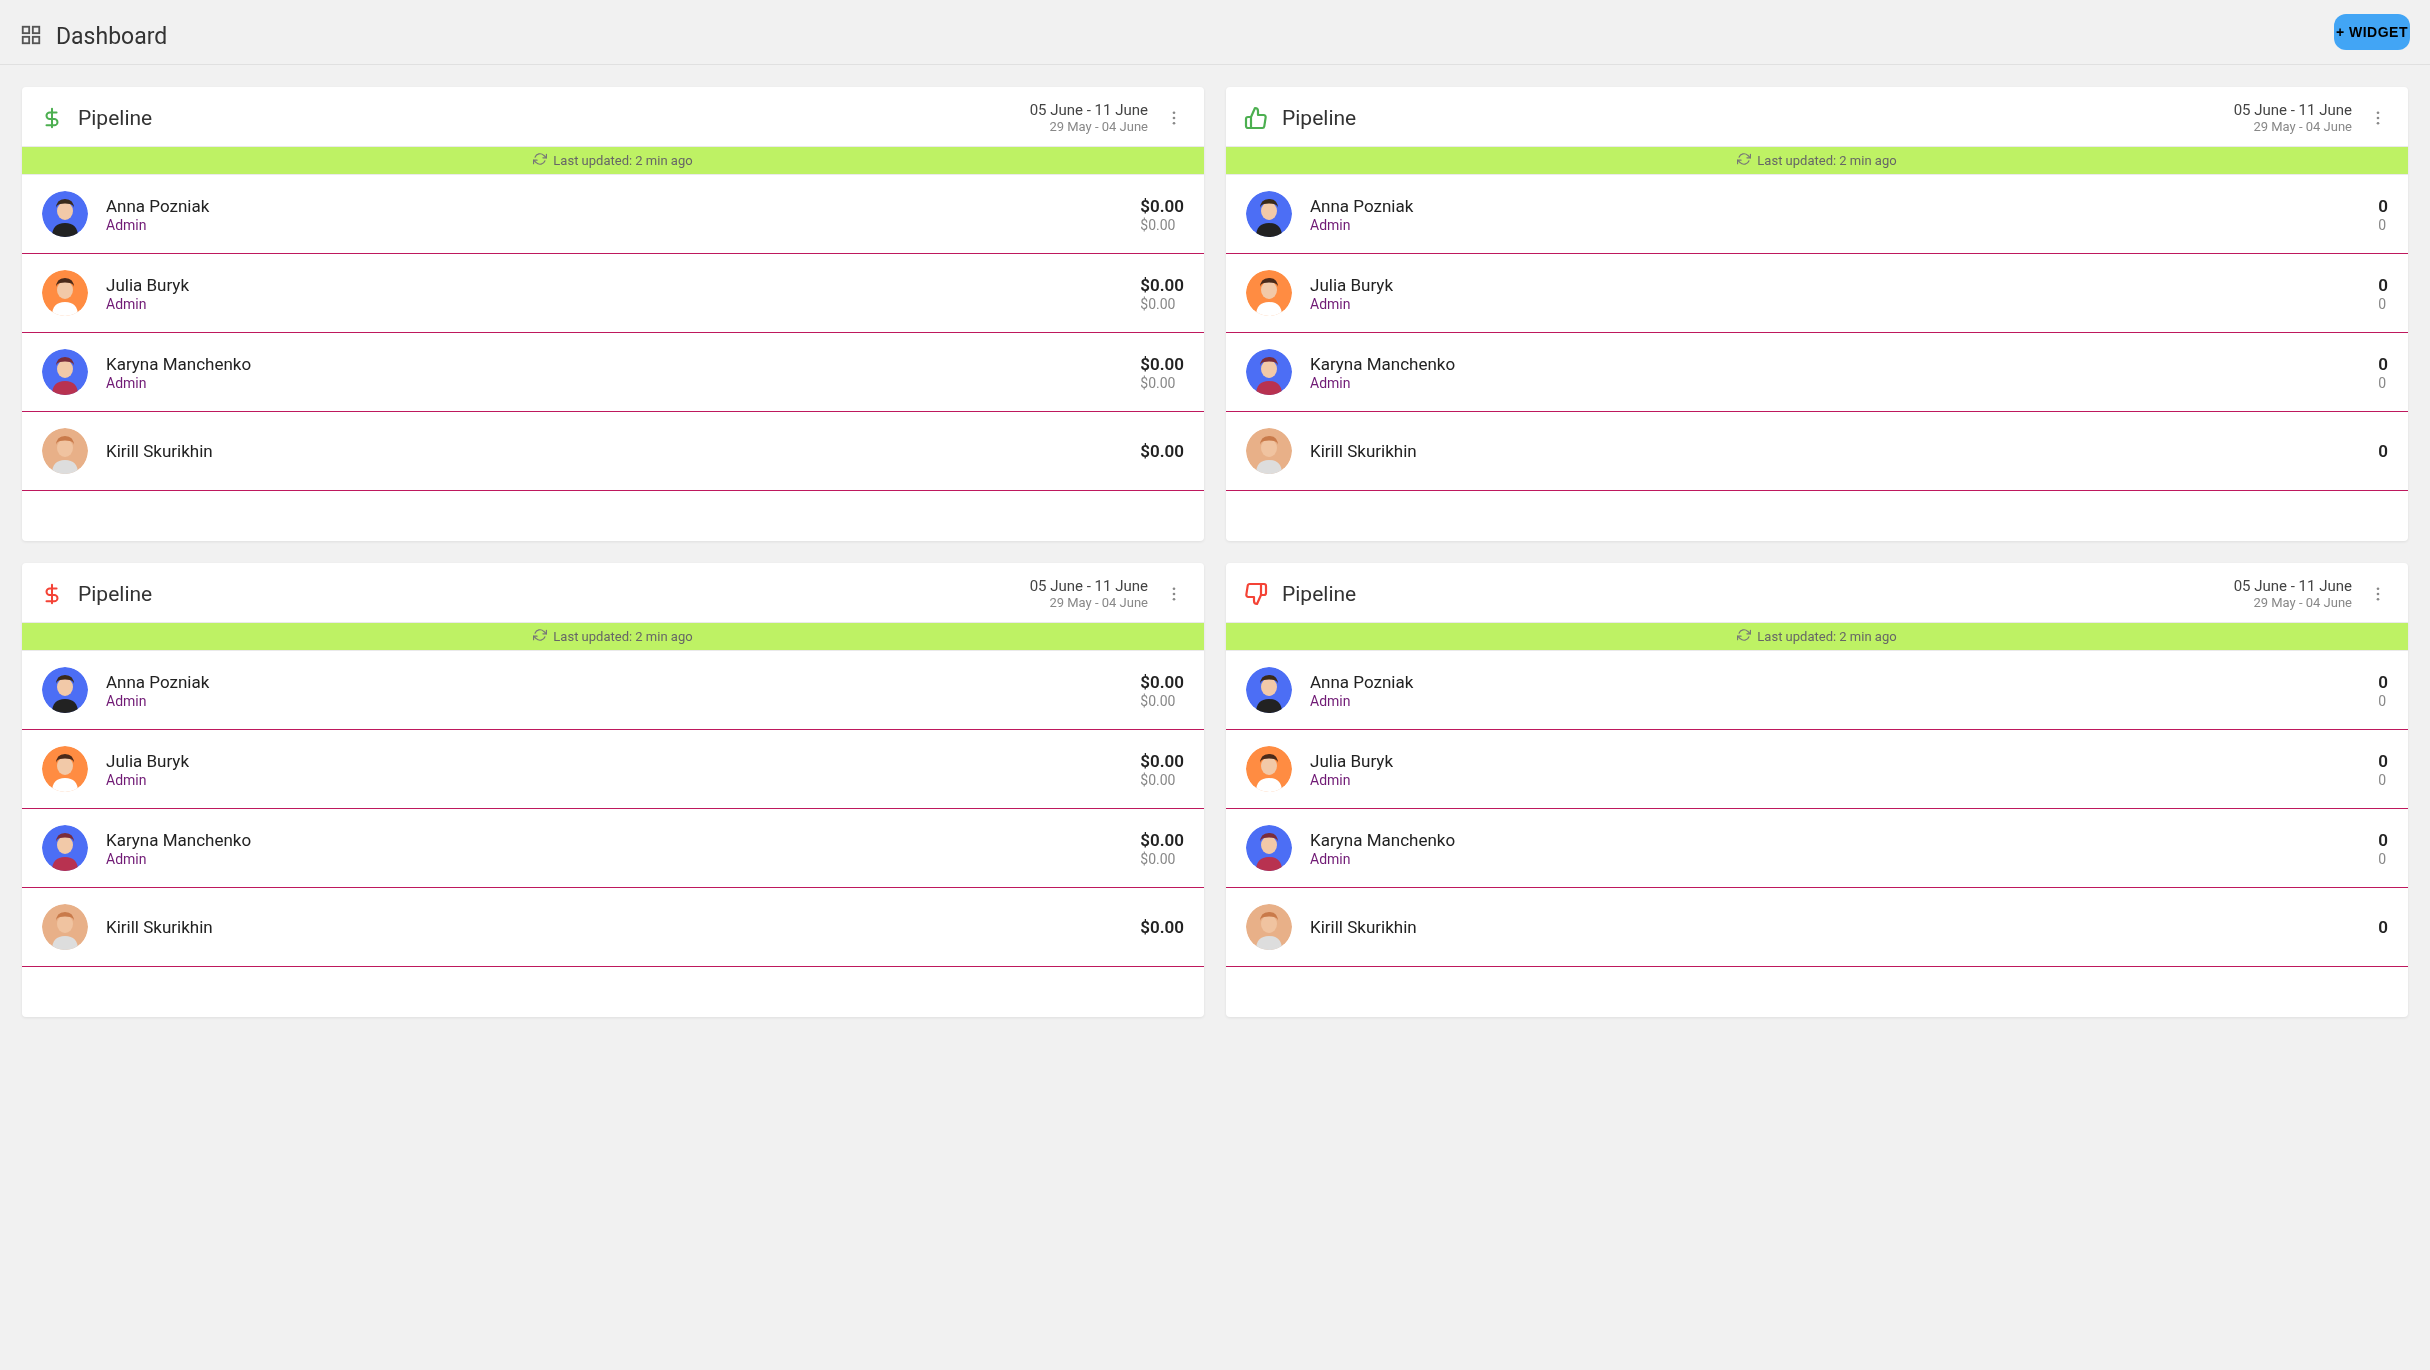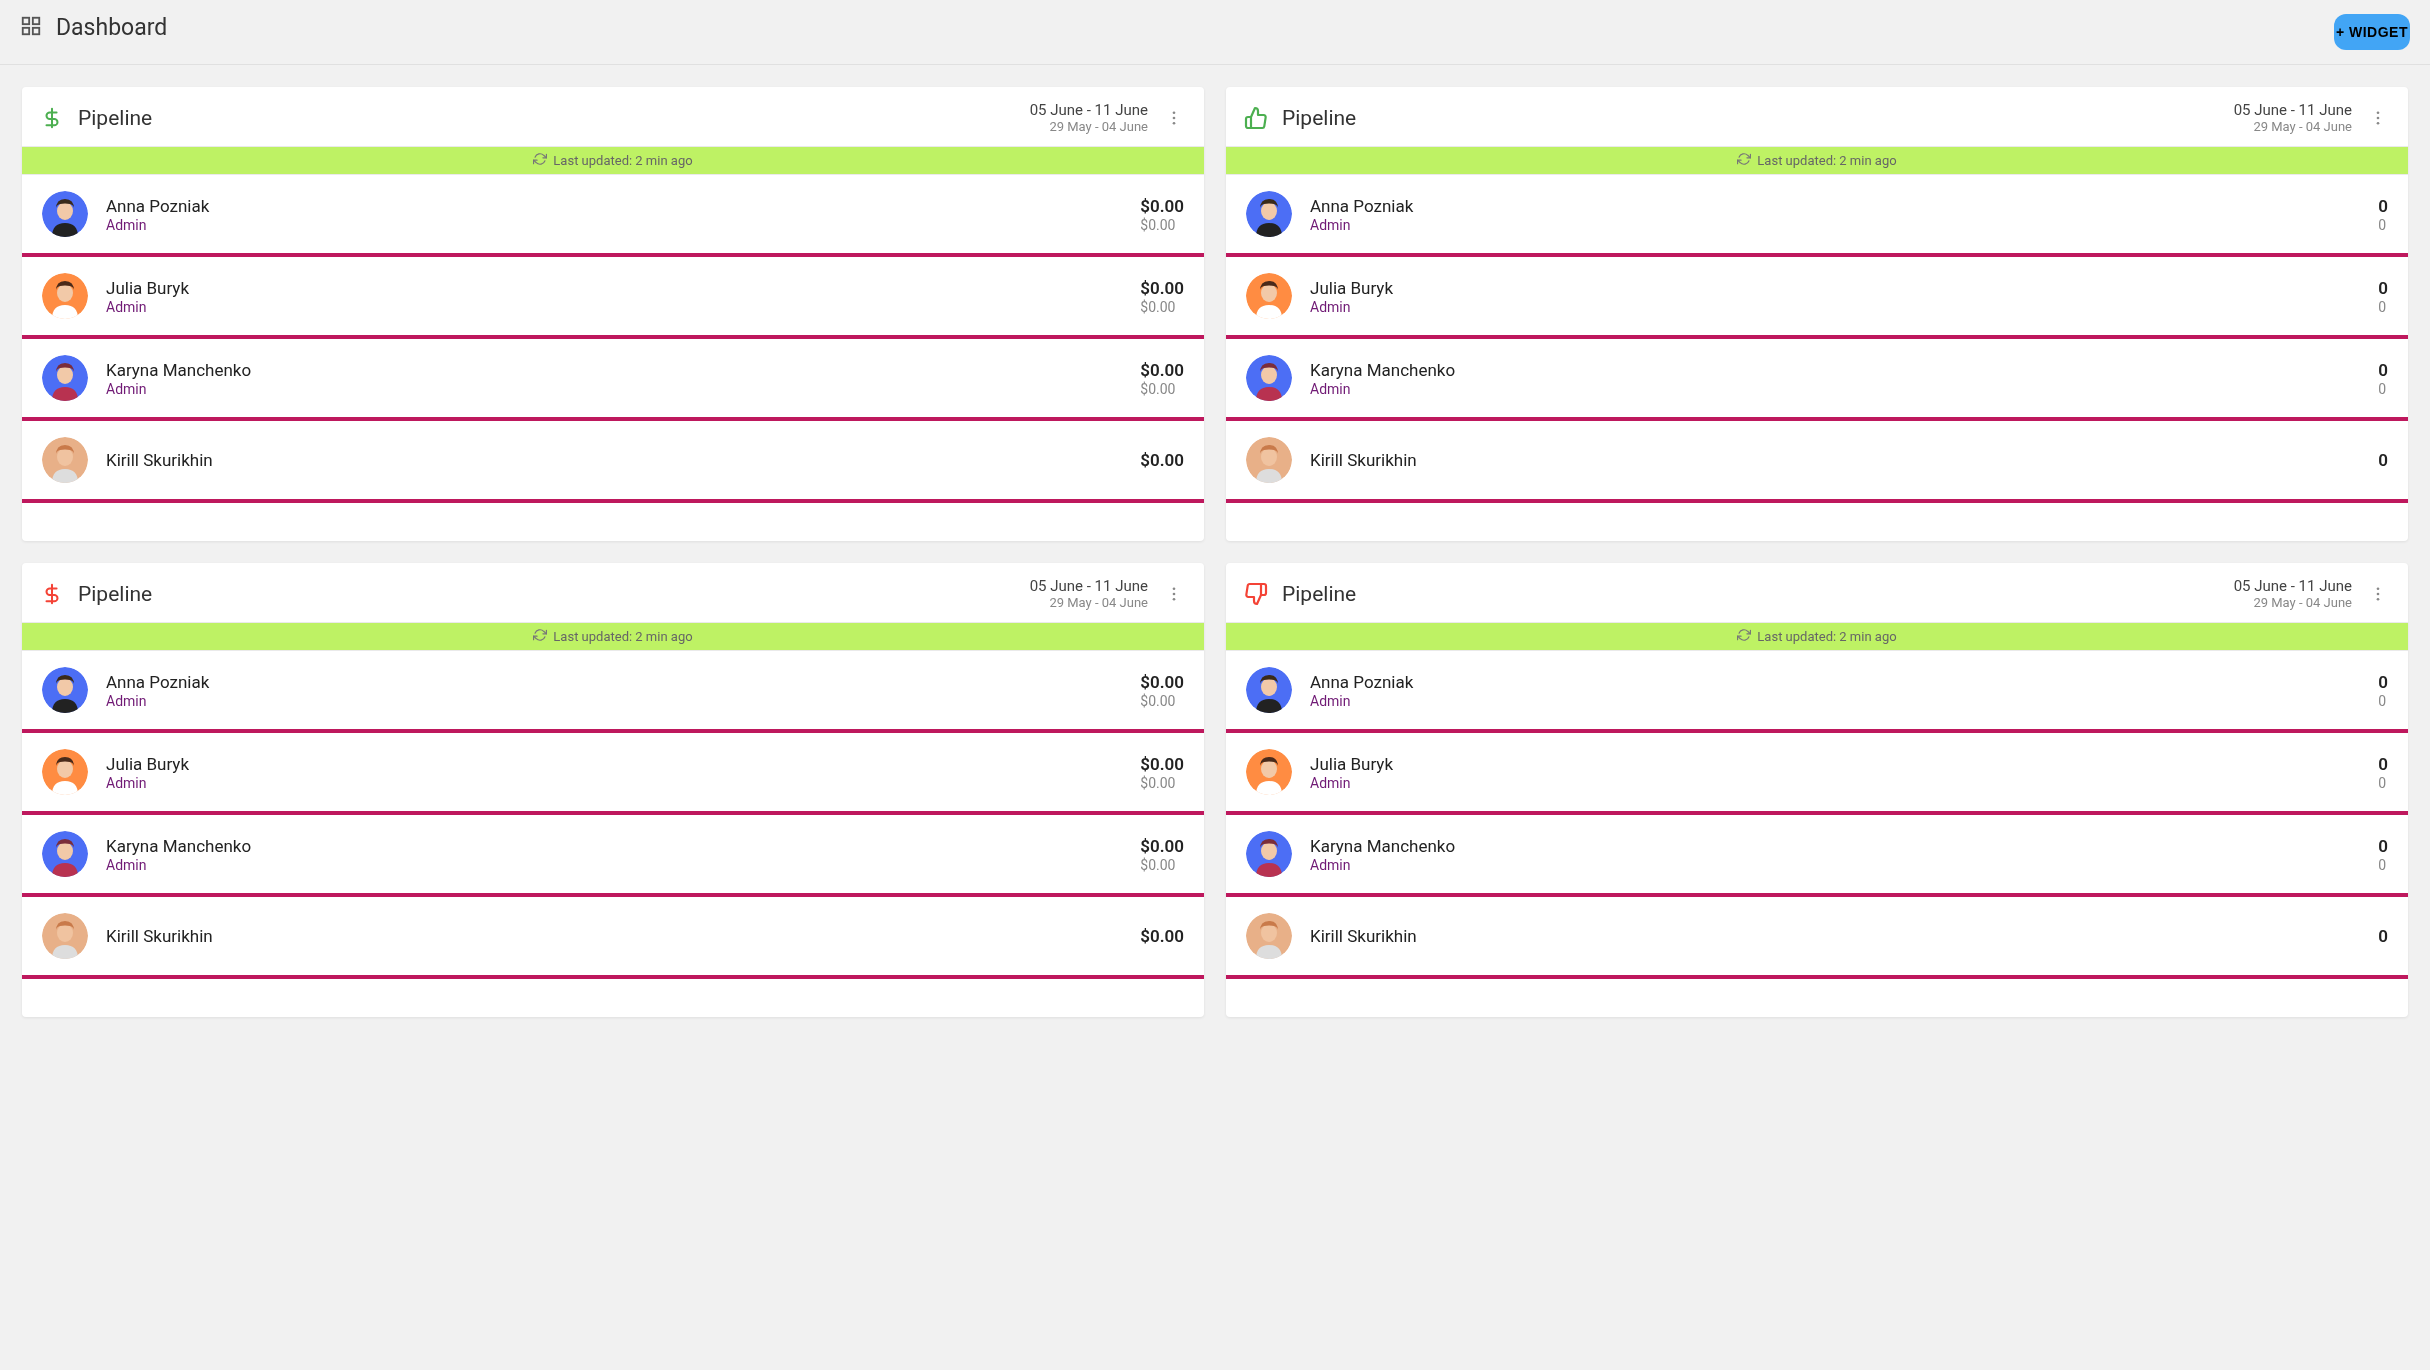--- a/index.html
+++ b/index.html
@@ -3,21 +3,21 @@
 <meta charset="utf-8">
 <style>
   * { box-sizing: border-box; margin: 0; padding: 0; }
   body {
     font-family: -apple-system, BlinkMacSystemFont, "Segoe UI", Roboto, Helvetica, Arial, sans-serif;
     background: #f1f1f1;
     color: #333;
   }
   .header {
     display: flex;
-    align-items: flex-start;
+    align-items: flex-end;
     justify-content: space-between;
     padding: 14px 20px;
     background: #f1f1f1;
     border-bottom: 1px solid #e0e0e0;
   }
   .header-left {
     display: flex;
     align-items: center;
     gap: 14px;
   }
@@ -106,21 +106,21 @@
     gap: 6px;
   }
   .row-list {
     flex: 1;
     overflow: hidden;
   }
   .row {
     display: flex;
     align-items: center;
     padding: 16px 20px;
-    border-bottom: 4px solid #be185d;
+    border-bottom: 1px solid #be185d;
   }
   .avatar {
     width: 46px;
     height: 46px;
     border-radius: 50%;
     margin-right: 18px;
     flex-shrink: 0;
     display: flex;
     align-items: flex-end;
     justify-content: center;

